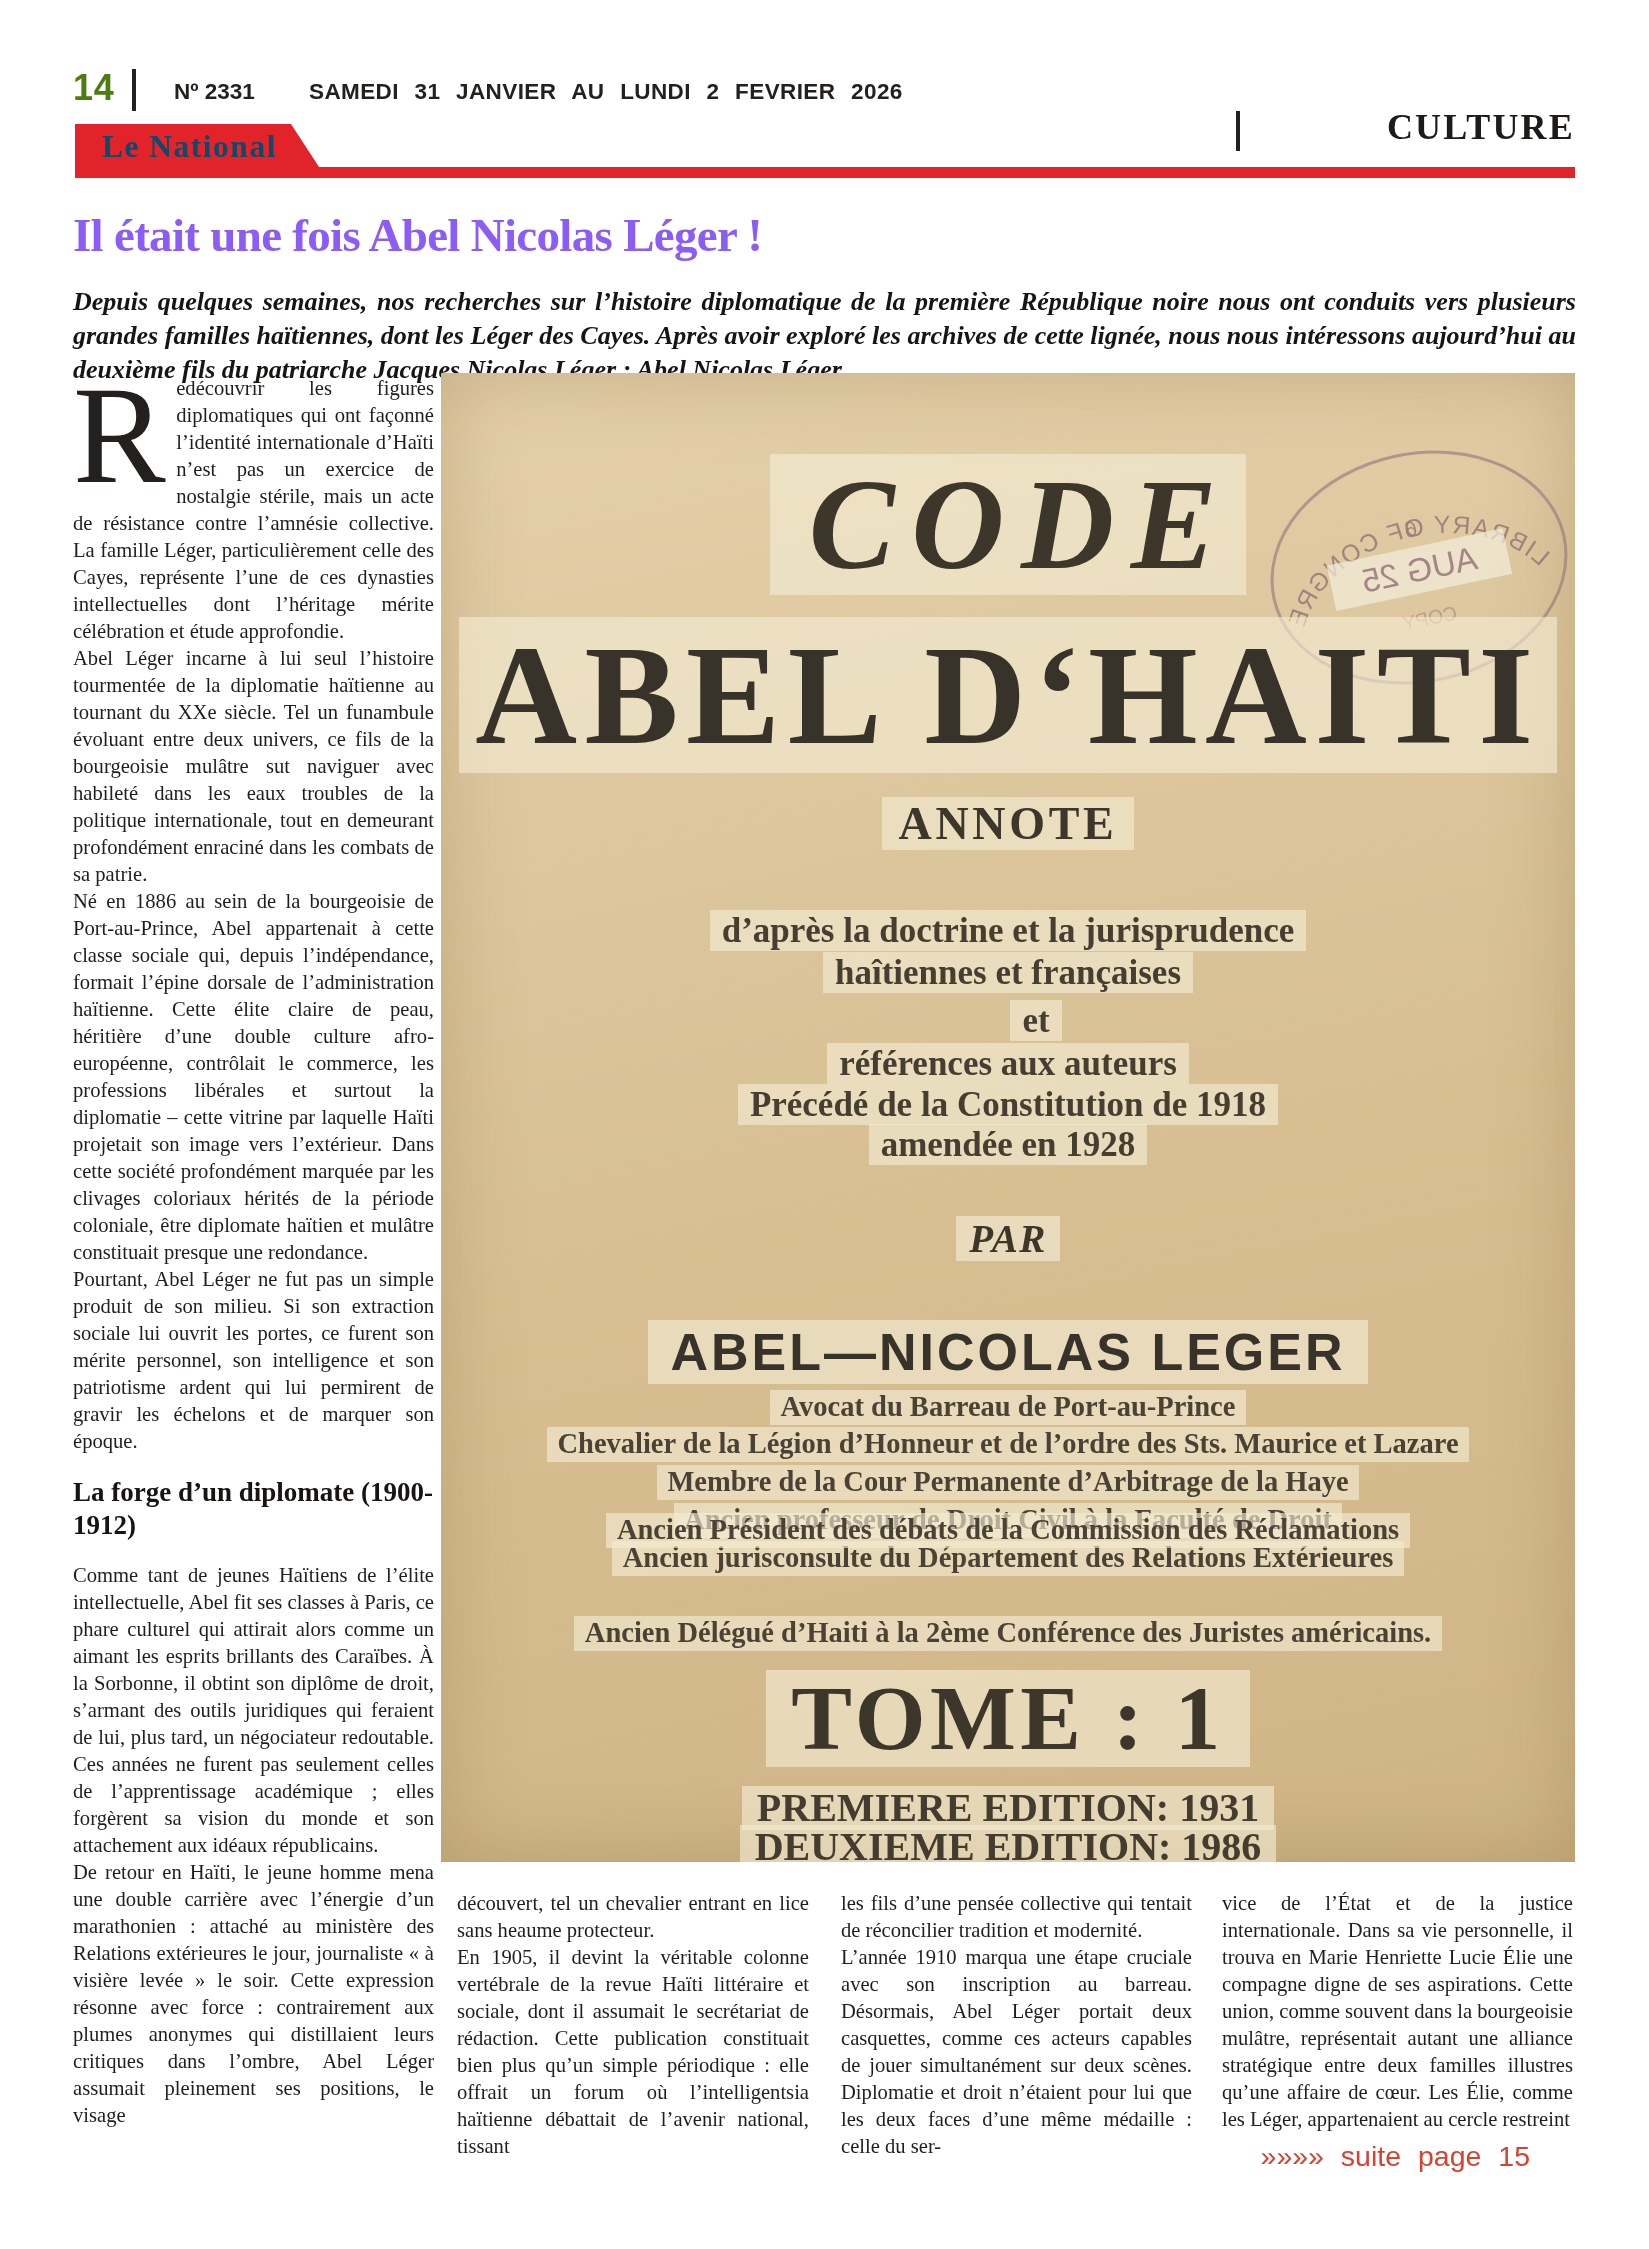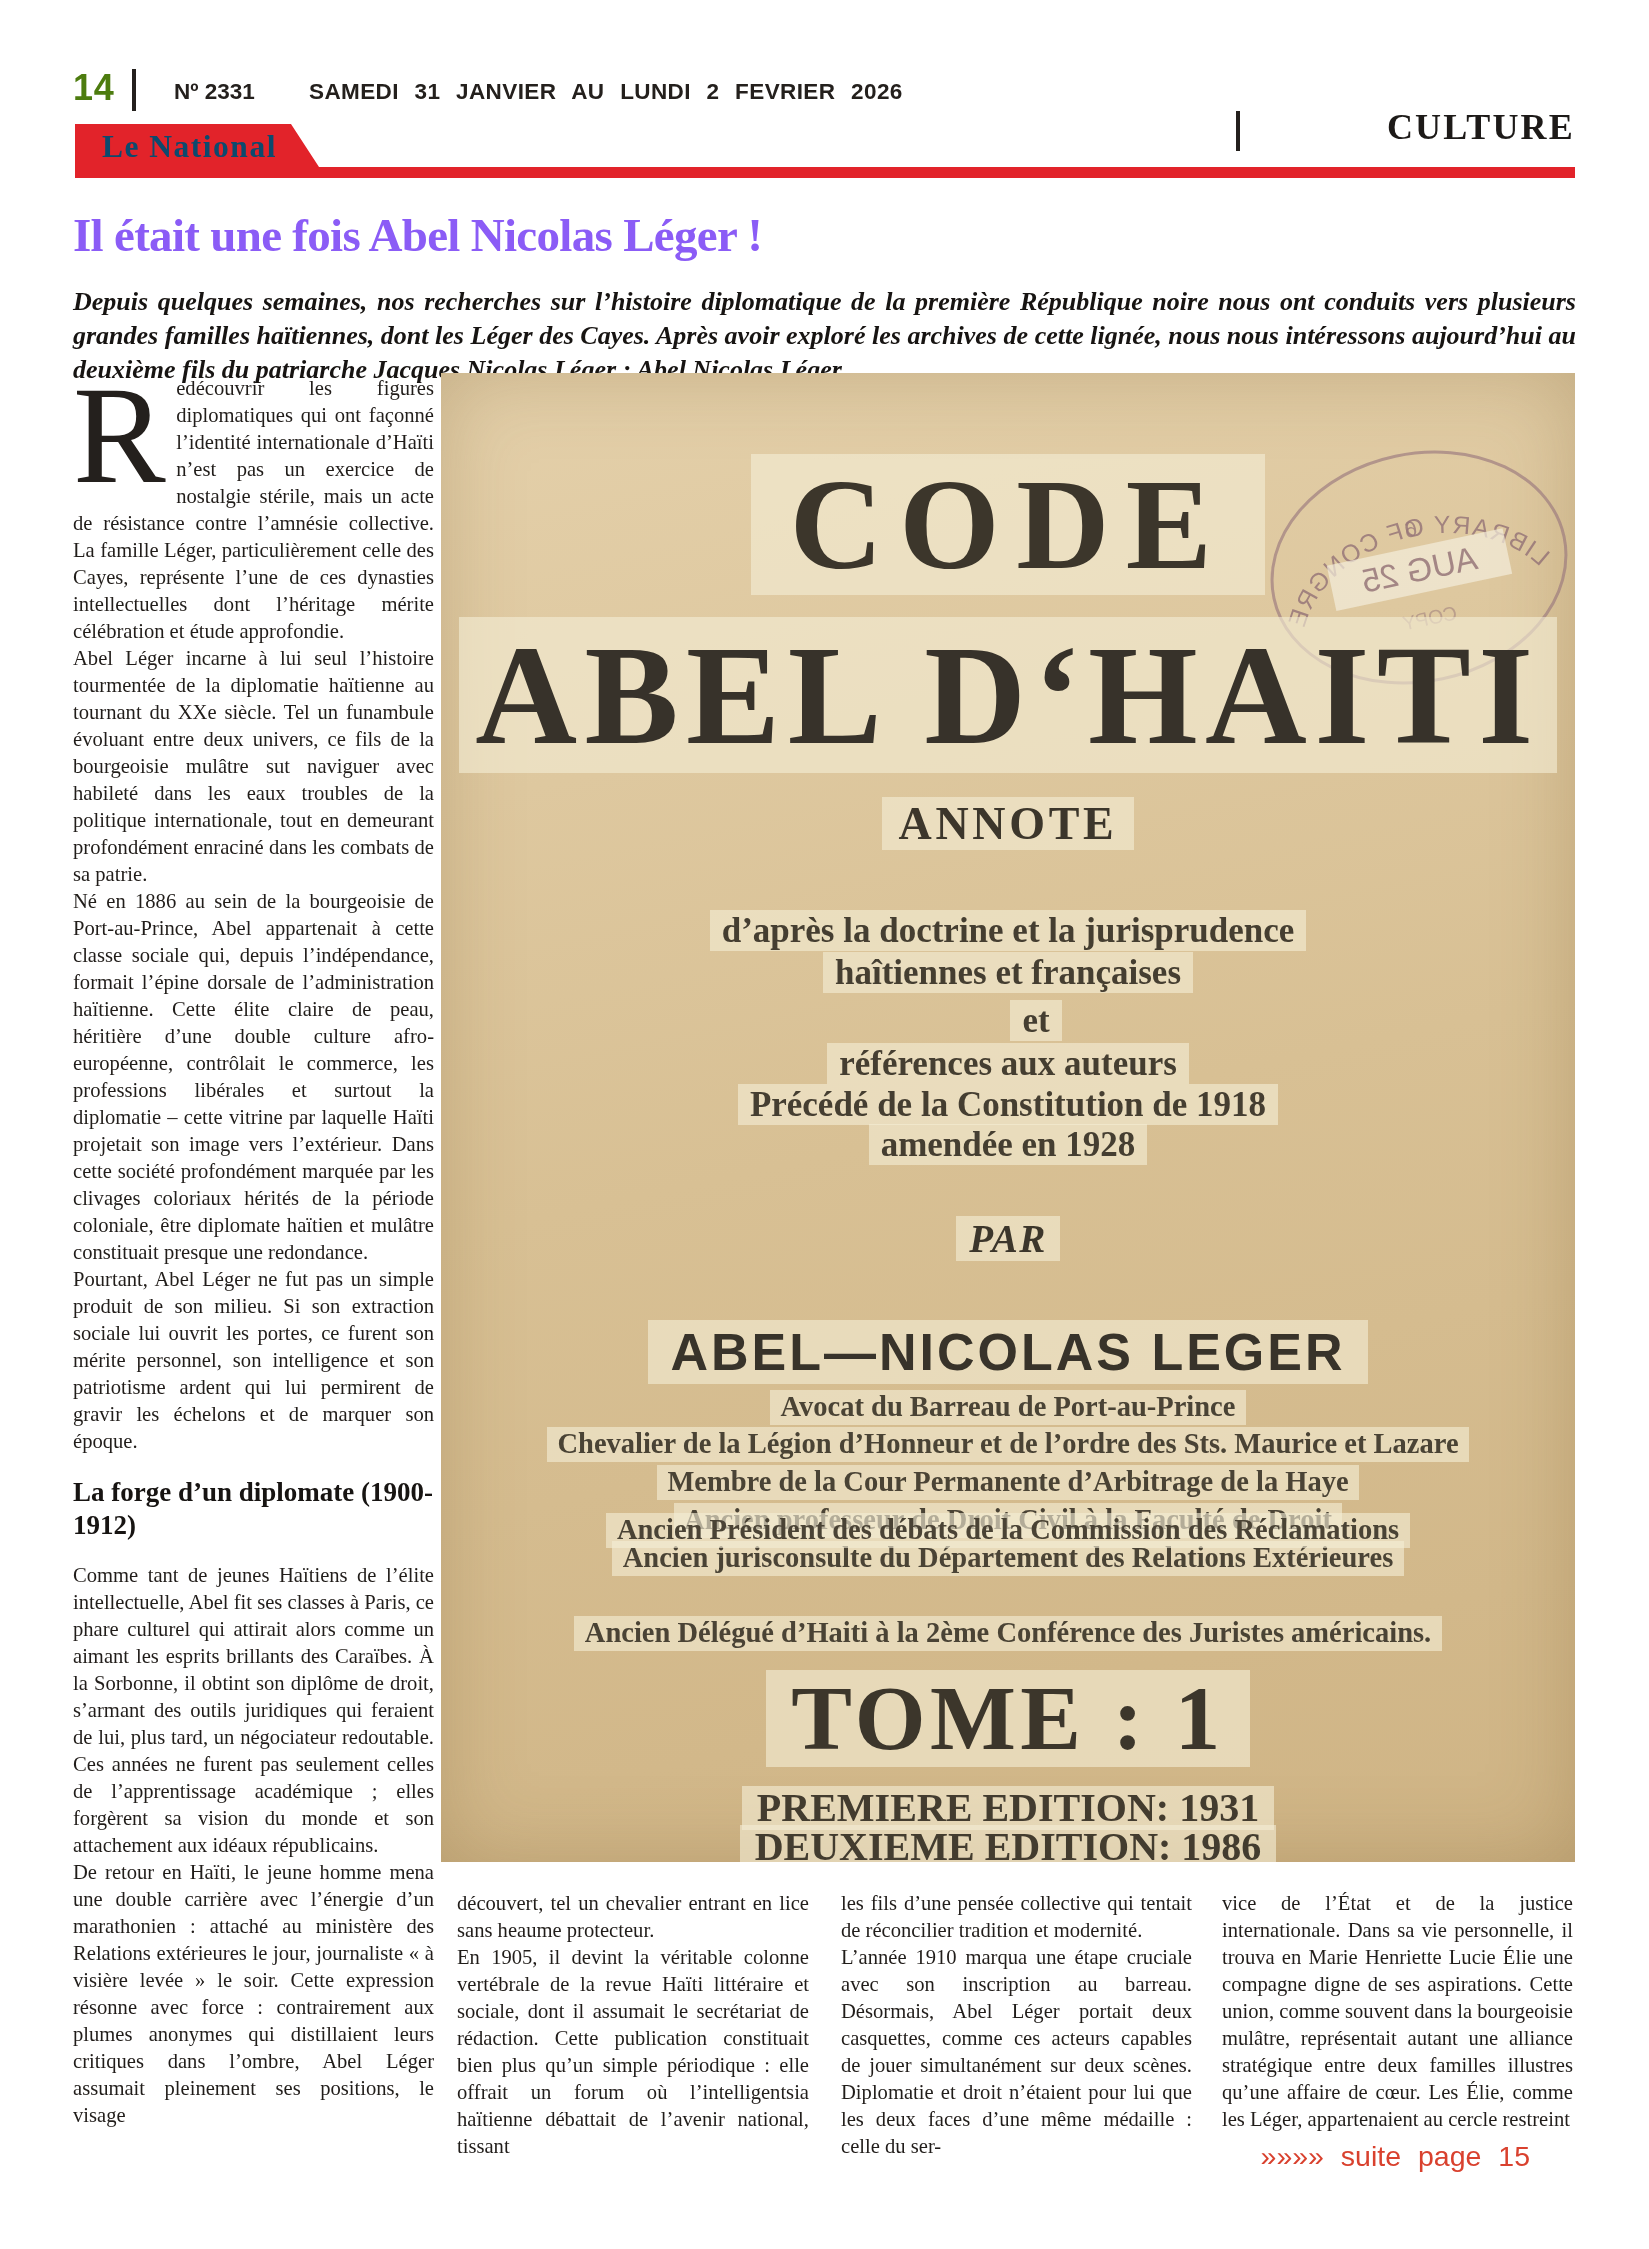--- a/index.html
+++ b/index.html
@@ -33,21 +33,21 @@
   .continuation{left:1170px;top:2142px;width:360px;text-align:right;
                 font:400 28.5px/1 "Liberation Sans",sans-serif;color:#d9412e;word-spacing:9px;}
 
   
   .cover{left:441px;top:373px;width:1134px;height:1489px;overflow:hidden;
          background:linear-gradient(168deg,#e4d0aa 0%,#d8c094 50%,#cfb485 100%);
          box-shadow:inset 0 0 82px rgba(116,86,38,.28);}
   .cv{position:absolute;left:0;width:100%;text-align:center;color:#3c362b;}
   .cv .strip{display:inline-block;background:rgba(243,237,213,.62);}
   .cv-code{top:81px;font:700 129px/1 "Liberation Serif",serif;letter-spacing:16.5px;}
-  .cv-code .strip{padding:6px 37px 6px 39px;}
+  .cv-code .strip{padding:6px 13px 6px 39px;font-style:italic;}
   .cv-civil{top:244px;font:700 141px/1 "Liberation Serif",serif;letter-spacing:7.5px;color:#37322a;}
   .cv-civil .strip{padding:7.5px 16.5px;}
   .cv-annote{top:424px;font:700 46px/1 "Liberation Serif",serif;letter-spacing:3.7px;}
   .cv-annote .strip{padding:3.7px 16.5px;}
   .cv-sub{font:700 35px/1 "Liberation Serif",serif;color:#453e31;}
   .cv-sub .strip{padding:3px 12px;}
   .cv-s0{top:537px;}.cv-s1{top:579px;}.cv-s2{top:627px;padding-left:28px;}.cv-s3{top:670px;}.cv-s4{top:711px;}.cv-s5{top:751px;}
   .cv-par{top:843px;font:700 39px/1 "Liberation Serif",serif;letter-spacing:1.5px;}
   .cv-par .strip{padding:3px 13.5px;font-style:italic;}
   .cv-author{top:947px;font:700 52px/1 "Liberation Sans",sans-serif;letter-spacing:3px;color:#38332a;text-decoration:underline;}

